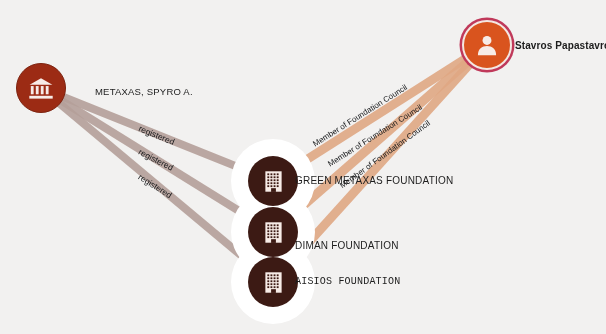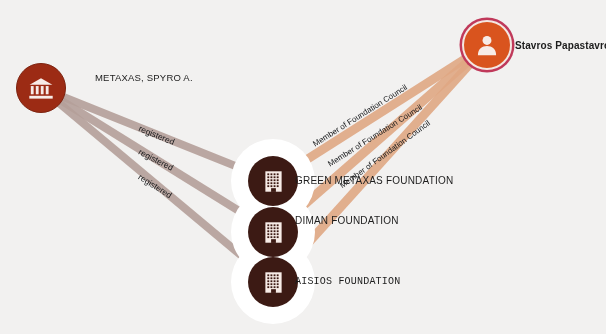--- a/index.html
+++ b/index.html
@@ -88,21 +88,21 @@
       <div class="node" style="left: 16px; top: 63px; width: 50px; height: 50px; background: rgb(156, 43, 20); border: 1.5px solid rgb(125, 35, 16);">
         <svg width="26" height="26" viewBox="0 0 24 24">
           <polygon points="12,3 22.5,9 1.5,9" fill="#f7ece7"></polygon>
           <rect x="2.6" y="10.2" width="2.6" height="7.6" fill="#f7ece7"></rect>
           <rect x="7.2" y="10.2" width="2.6" height="7.6" fill="#f7ece7"></rect>
           <rect x="11.8" y="10.2" width="2.6" height="7.6" fill="#f7ece7"></rect>
           <rect x="16.4" y="10.2" width="2.6" height="7.6" fill="#f7ece7"></rect>
           <rect x="1.2" y="19.2" width="21.6" height="2.6" fill="#f7ece7"></rect>
         </svg>
       </div>
-      <div class="node-label label-bank" style="left: 63px; top: 73px; padding-left: 32px;">METAXAS, SPYRO A.</div>
+      <div class="node-label label-bank" style="left: 63px; top: 87px; padding-left: 32px;">METAXAS, SPYRO A.</div>
       <div class="node" style="left: 248px; top: 156px; width: 50px; height: 50px; background: rgb(60, 26, 20);">
         <svg width="25" height="25" viewBox="0 0 24 24">
           <rect x="4.2" y="2.2" width="15.6" height="19.6" fill="#f7ece7"></rect>
           <rect x="6.1" y="4.2" width="1.8" height="1.75" fill="#3c1a14"></rect>
           <rect x="9.1" y="4.2" width="1.8" height="1.75" fill="#3c1a14"></rect>
           <rect x="12.1" y="4.2" width="1.8" height="1.75" fill="#3c1a14"></rect>
           <rect x="15.1" y="4.2" width="1.8" height="1.75" fill="#3c1a14"></rect>
           <rect x="6.1" y="7.050000000000001" width="1.8" height="1.75" fill="#3c1a14"></rect>
           <rect x="9.1" y="7.050000000000001" width="1.8" height="1.75" fill="#3c1a14"></rect>
           <rect x="12.1" y="7.050000000000001" width="1.8" height="1.75" fill="#3c1a14"></rect>
@@ -142,21 +142,21 @@
           <rect x="9.1" y="12.75" width="1.8" height="1.75" fill="#3c1a14"></rect>
           <rect x="12.1" y="12.75" width="1.8" height="1.75" fill="#3c1a14"></rect>
           <rect x="15.1" y="12.75" width="1.8" height="1.75" fill="#3c1a14"></rect>
           <rect x="6.1" y="15.600000000000001" width="1.8" height="1.75" fill="#3c1a14"></rect>
           <rect x="9.1" y="15.600000000000001" width="1.8" height="1.75" fill="#3c1a14"></rect>
           <rect x="12.1" y="15.600000000000001" width="1.8" height="1.75" fill="#3c1a14"></rect>
           <rect x="15.1" y="15.600000000000001" width="1.8" height="1.75" fill="#3c1a14"></rect>
           <rect x="9.7" y="18.4" width="4.6" height="3.6" fill="#3c1a14"></rect>
         </svg>
       </div>
-      <div class="node-label label-foundation" style="left: 295px; top: 216px;">DIMAN FOUNDATION</div>
+      <div class="node-label label-foundation" style="left: 295px; top: 241px;">DIMAN FOUNDATION</div>
       <div class="node" style="left: 248px; top: 257px; width: 50px; height: 50px; background: rgb(60, 26, 20);">
         <svg width="25" height="25" viewBox="0 0 24 24">
           <rect x="4.2" y="2.2" width="15.6" height="19.6" fill="#f7ece7"></rect>
           <rect x="6.1" y="4.2" width="1.8" height="1.75" fill="#3c1a14"></rect>
           <rect x="9.1" y="4.2" width="1.8" height="1.75" fill="#3c1a14"></rect>
           <rect x="12.1" y="4.2" width="1.8" height="1.75" fill="#3c1a14"></rect>
           <rect x="15.1" y="4.2" width="1.8" height="1.75" fill="#3c1a14"></rect>
           <rect x="6.1" y="7.050000000000001" width="1.8" height="1.75" fill="#3c1a14"></rect>
           <rect x="9.1" y="7.050000000000001" width="1.8" height="1.75" fill="#3c1a14"></rect>
           <rect x="12.1" y="7.050000000000001" width="1.8" height="1.75" fill="#3c1a14"></rect>

